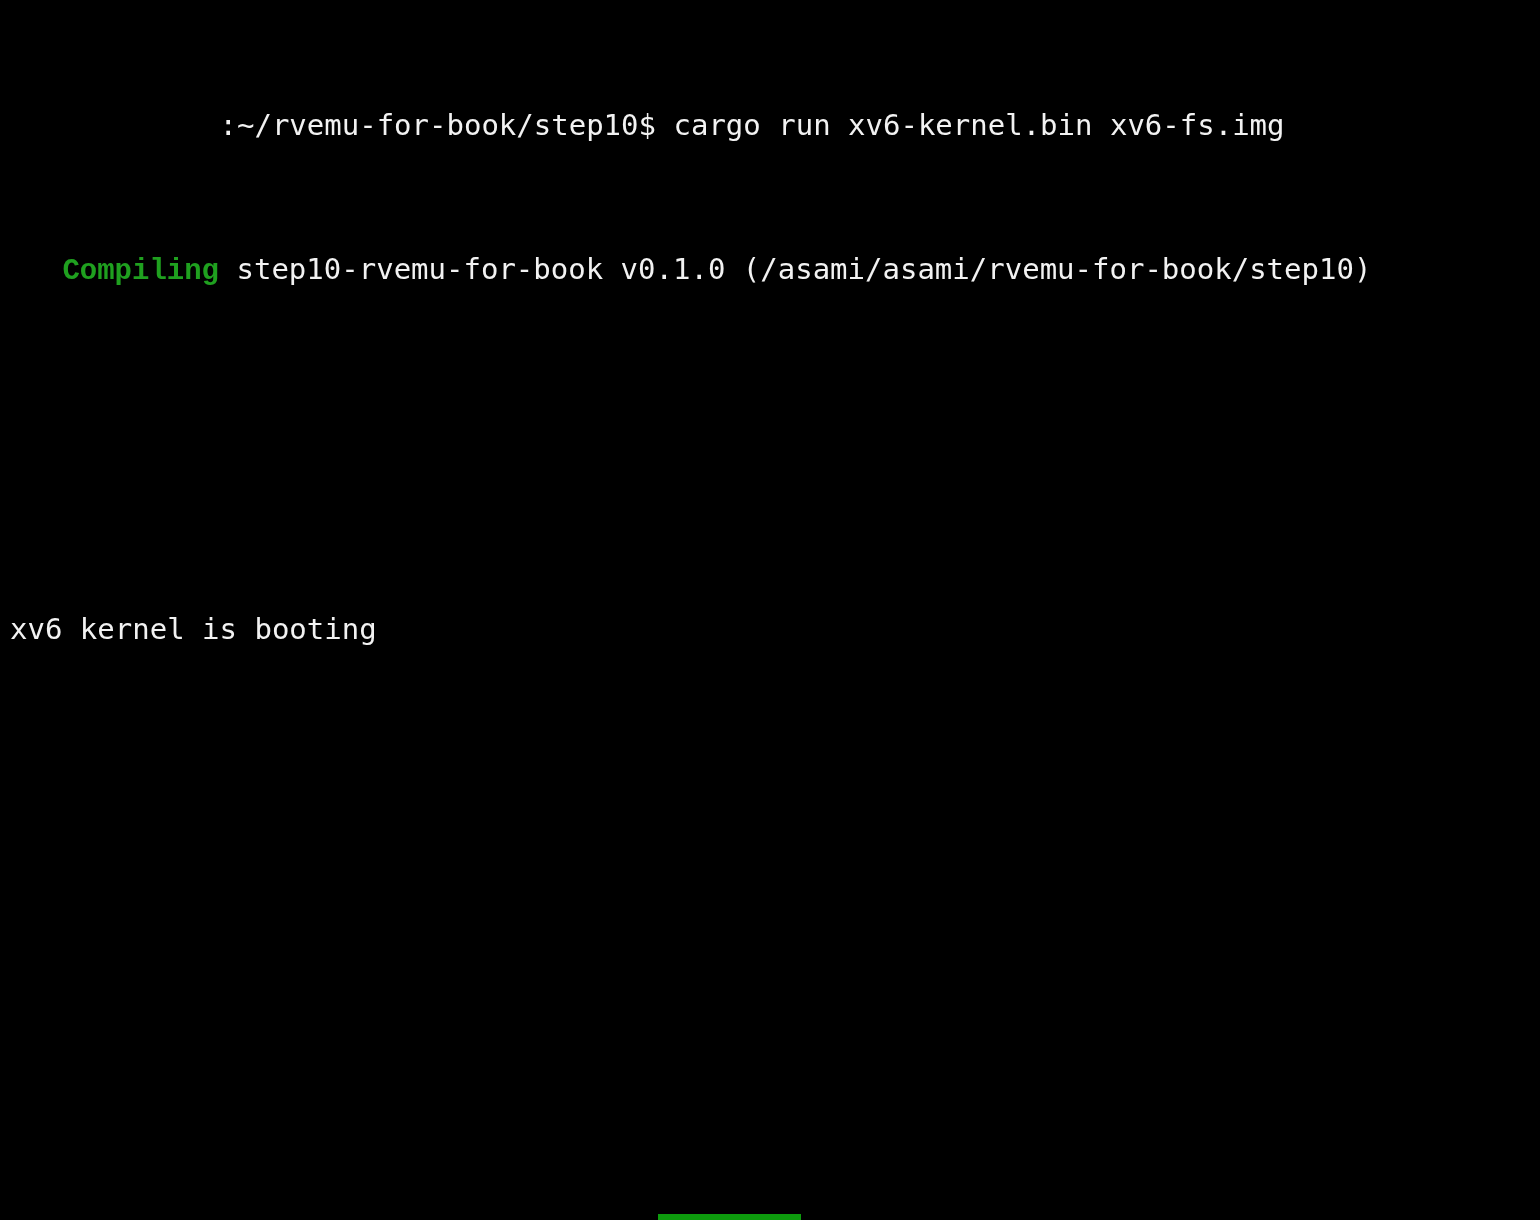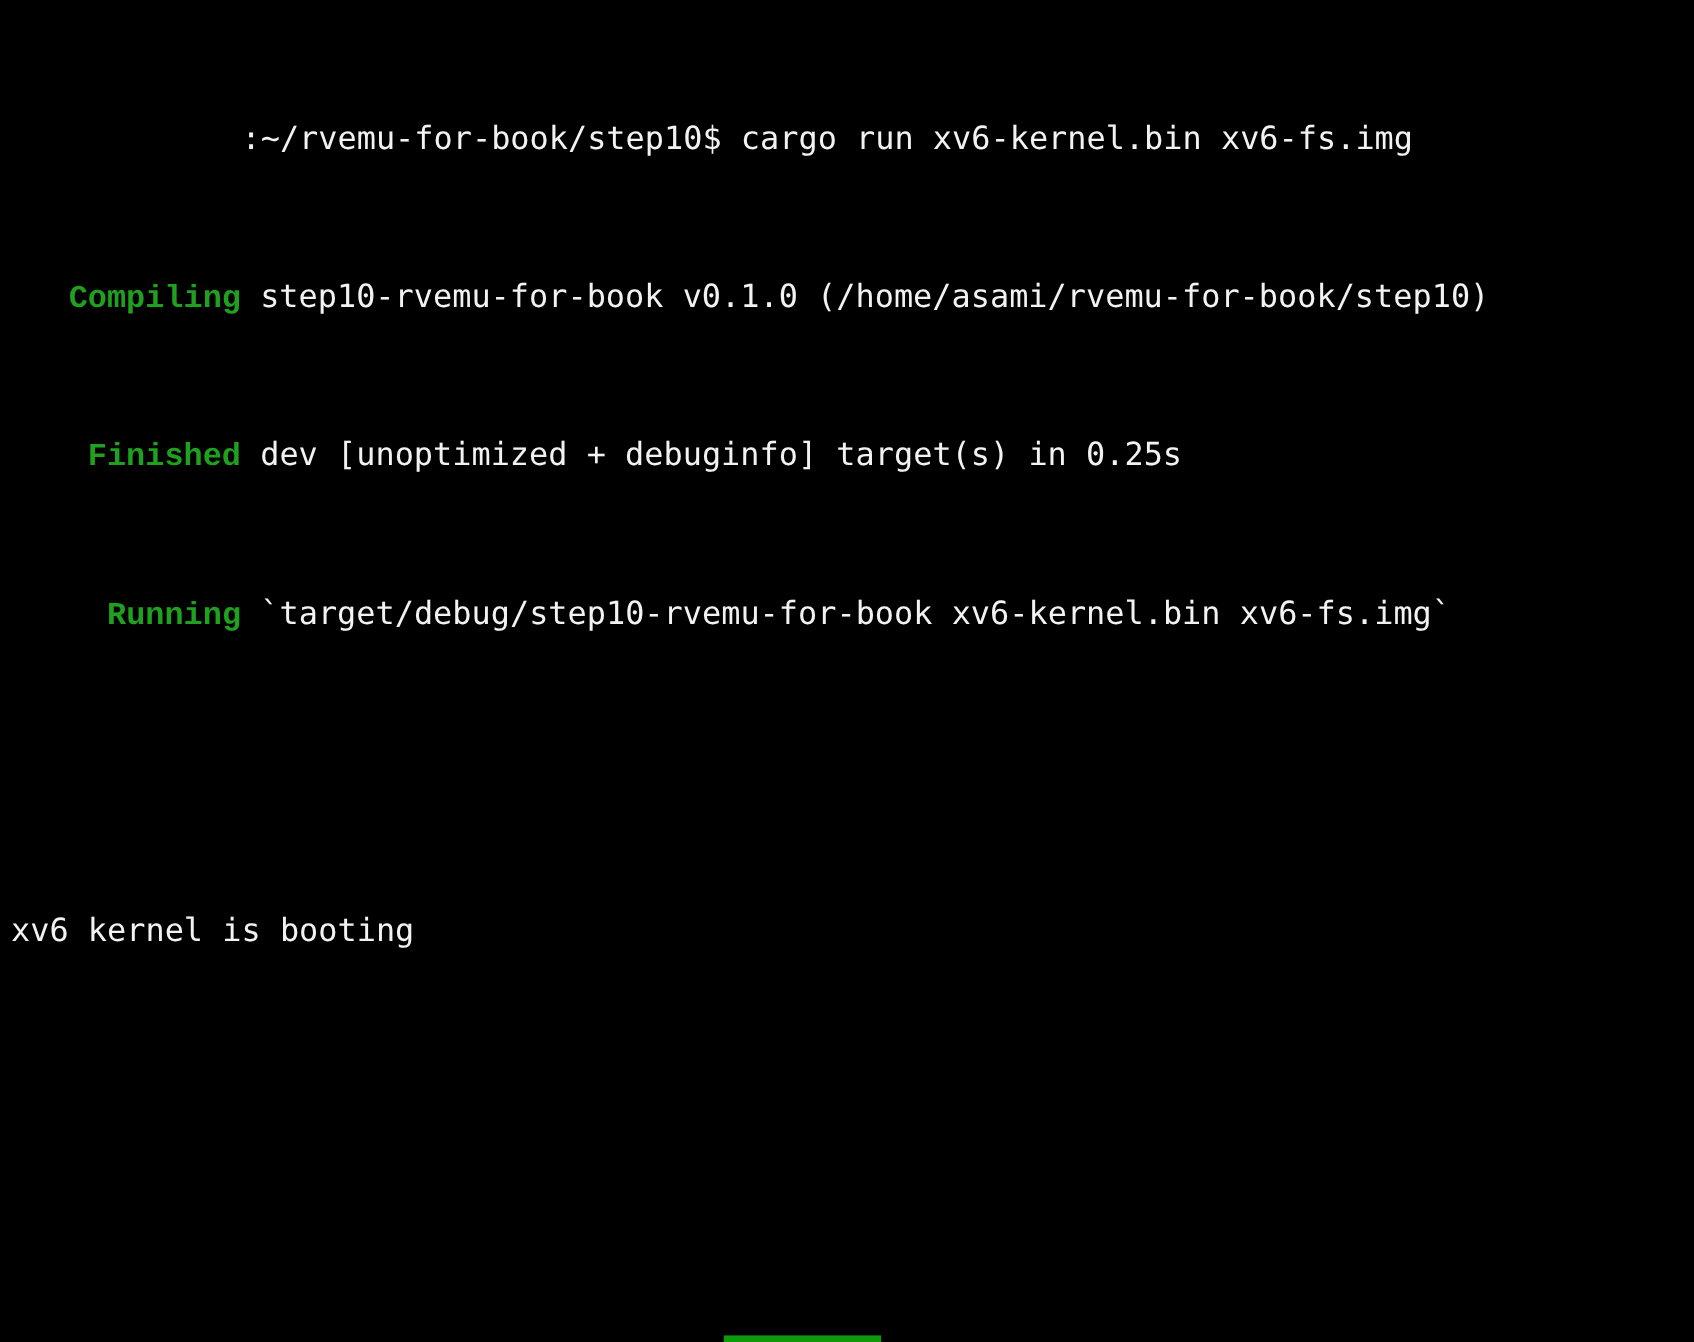--- a/index.html
+++ b/index.html
@@ -63,25 +63,23 @@
 </style>
 </head>
 <body>
 
 <div id="terminal">
 
   <div class="screen">
 
     <span class="line">            :~/rvemu-for-book/step10$ cargo run xv6-kernel.bin xv6-fs.img</span>
 
-    <span class="line"><span>   </span><span class="status">Compiling</span><span> step10-rvemu-for-book v0.1.0 (/home/asami/rvemu-for-book/step10)</span></span>
+    <span class="line"><span>   </span><span class="status">Compiling</span><span> step10-rvemu-for-book v0.1.0 (/asami/asami/rvemu-for-book/step10)</span></span>
 
-    <span class="line"><span>    </span><span class="status">Finished</span><span> dev [unoptimized + debuginfo] target(s) in 0.25s</span></span>
 
-    <span class="line"><span>     </span><span class="status">Running</span><span> `target/debug/step10-rvemu-for-book xv6-kernel.bin xv6-fs.img`</span></span>
 
     <span class="line"></span>
 
     <span class="line">xv6 kernel is booting</span>
 
     <span class="line"></span>
 
 
     
 

